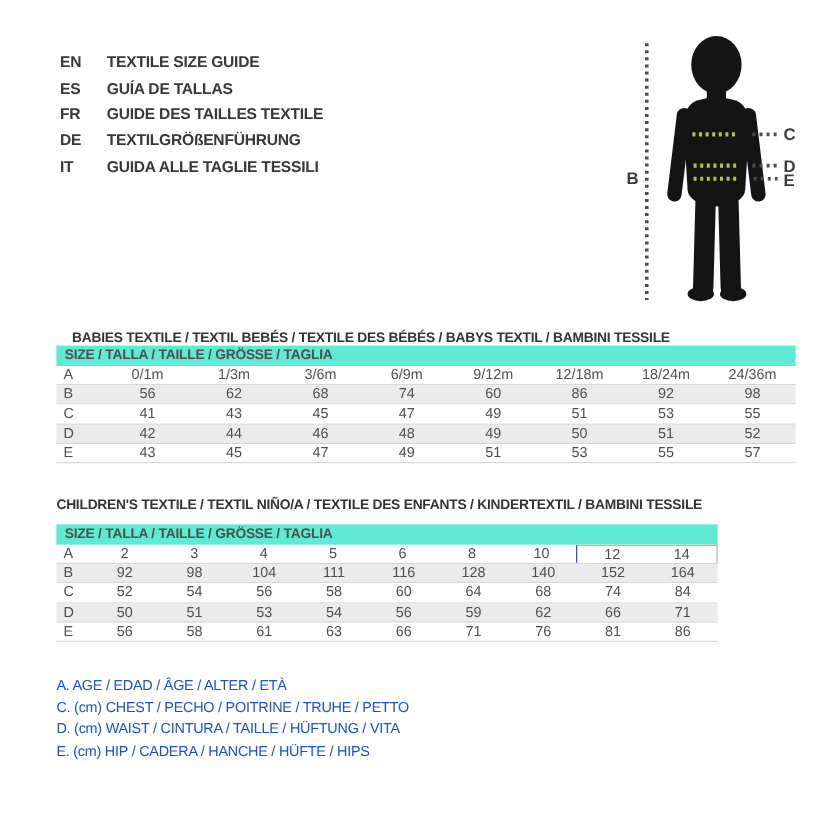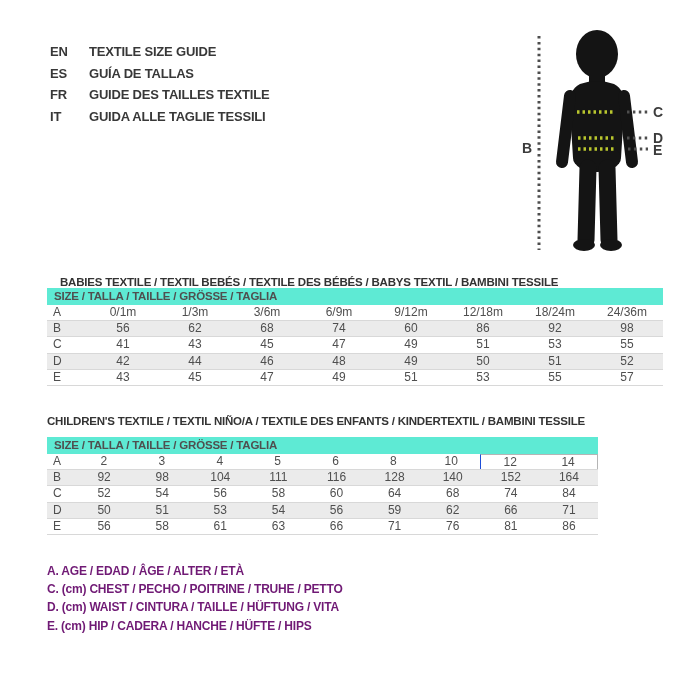--- a/index.html
+++ b/index.html
@@ -25,39 +25,43 @@
   .trow{display:flex;height:16.4px;line-height:15.4px;box-sizing:border-box;border-bottom:1px solid #d8d8d8;font-size:12px;color:#4f4f4f;background:#fff;}
   .trow.stripe{background:#ebebeb;}
   .rlabel{width:40px;box-sizing:border-box;padding-left:6px;text-align:left;}
   #children-table .rlabel{width:28px;}
   .cell{flex:1;text-align:center;}
   .cell.hl{background:#fff;border-top:1px solid #b5b5b5;box-sizing:border-box;}
   .cell.hl-first{border-left:1px solid #1d4ed8;}
   .cell.hl-last{border-right:1px solid #b5b5b5;}
   
   .legend{position:absolute;left:47px;top:562px;}
-  .legend-line{height:18.2px;line-height:18.2px;font-weight:bold;font-size:12px;letter-spacing:-0.2px;color:#701a75;white-space:nowrap;}
+  .legend-line{height:18.2px;line-height:18.2px;font-weight:normal;font-size:12px;letter-spacing:-0.2px;color:#1d4ed8;white-space:nowrap;}
 </style>
 </head>
 <body>
 
 <div id="canvas">
 
   <div class="lang-list">
     <div class="lang-row">
       <span class="lang-code">EN</span>
       <span class="lang-label">TEXTILE SIZE GUIDE</span>
     </div>
     <div class="lang-row">
       <span class="lang-code">ES</span>
       <span class="lang-label">GUÍA DE TALLAS</span>
     </div>
     <div class="lang-row">
       <span class="lang-code">FR</span>
       <span class="lang-label">GUIDE DES TAILLES TEXTILE</span>
+    </div>
+    <div class="lang-row">
+      <span class="lang-code">DE</span>
+      <span class="lang-label">TEXTILGRÖßENFÜHRUNG</span>
     </div>
     <div class="lang-row">
       <span class="lang-code">IT</span>
       <span class="lang-label">GUIDA ALLE TAGLIE TESSILI</span>
     </div>
   </div>
 
   <div class="figure-wrap">
     <svg width="200" height="240" viewBox="0 0 200 240">
 

